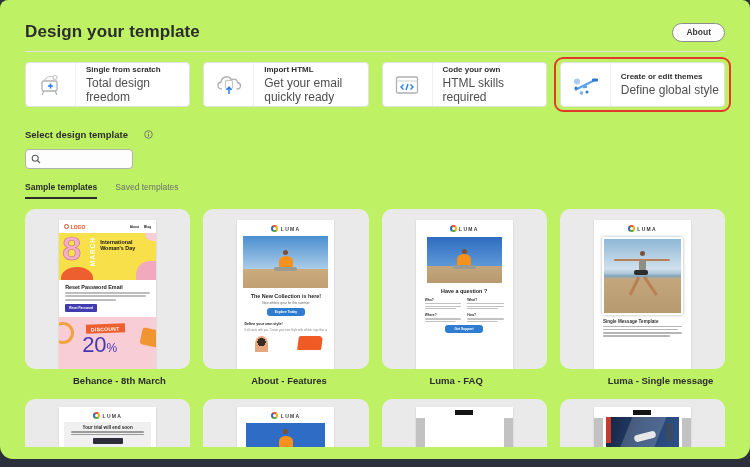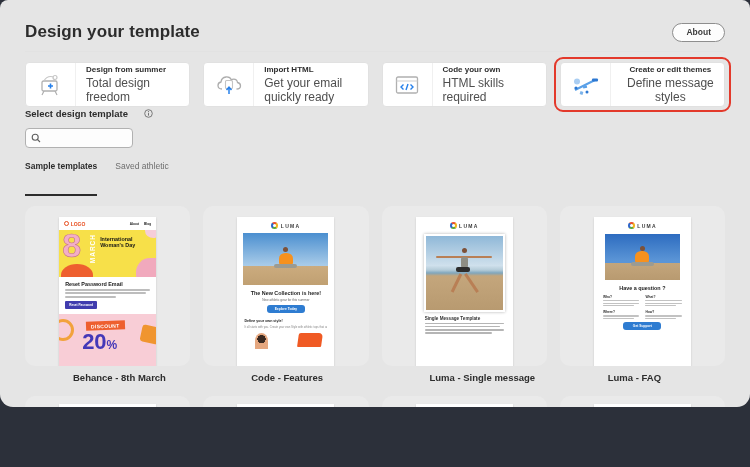--- a/index.html
+++ b/index.html
@@ -3,54 +3,54 @@
 <meta charset="utf-8">
 <style>
   * { box-sizing: border-box; margin: 0; padding: 0; }
   html,body { width:750px; height:467px; }
   body {
     background:#2c303a;
     font-family:"Liberation Sans","DejaVu Sans",sans-serif;
     position:relative; overflow:hidden;
   }
   .panel {
-    position:absolute; left:0; right:0; top:0; height:407px;
-    background:#e5e5e5; border-radius:8px 8px 13px 13px; overflow:hidden;
+    position:absolute; left:0; right:0; top:0; height:459px;
+    background:#bef264; border-radius:8px 8px 13px 13px; overflow:hidden;
   }
   
   .header { padding:22px 25px 0; display:flex; justify-content:space-between; align-items:flex-start; }
   .page-title { font-size:17px; font-weight:700; color:#2c2c2c; letter-spacing:.1px; }
   .cancel-btn {
     font-family:inherit; font-size:8.5px; font-weight:700; color:#3c3c3c;
     background:#fdfdfd; border:1.5px solid #8e8e8e; border-radius:11px;
     padding:3px 13px 4px; cursor:pointer; margin-top:1px;
   }
   .divider { margin:9px 25px 0; height:1px; background:#e2e2e2; }
   
   .options-row { margin:10px 25px 0; display:grid; grid-template-columns:repeat(4,1fr); gap:13px; }
-  .opt-wrap { position:relative;text-align:center; }
+  .opt-wrap { position:relative; }
   .ring { position:absolute; inset:-5px -6px; border:2.5px solid #e3392b; border-radius:9px; pointer-events:none; z-index:3; }
   .opt-card {
     background:#fff; border:1px solid #e1e1e1; border-radius:4px; height:45px;
     display:flex; align-items:stretch; cursor:pointer; position:relative; z-index:1;
   }
   .opt-icon { width:50px; display:flex; align-items:center; justify-content:center; border-right:1px solid #f0f0f0; }
   .opt-text { flex:1; display:flex; flex-direction:column; justify-content:center; padding-left:10px; padding-right:4px; }
   .opt-label { font-size:8px; font-weight:700; color:#2e2e2e; }
   .opt-sub { font-size:12px; color:#4f4f4f; margin-top:2.5px; }
   
-  .select-row { margin:1px 25px 0; display:flex; align-items:center; gap:16px; }
+  .select-row { margin:22px 25px 0; display:flex; align-items:center; gap:16px; }
   .select-heading { font-size:9.5px; font-weight:700; color:#2c2c2c; }
   .search-box {
     margin:9px 25px 0; width:108px; height:20px; background:#fdfdfd;
     border:1px solid #b1b1b1; border-radius:4px; display:flex; align-items:center; padding:0 5px; gap:3px;
   }
   .search-box input { border:none; outline:none; background:transparent; flex:1; font-size:8px; min-width:0; font-family:inherit; }
   .tabs { margin:13px 25px 0; display:flex; gap:18px; }
-  .tab { font-size:8.5px; color:#6e6e6e; padding-bottom:23px; cursor:pointer; }
+  .tab { font-size:8.5px; color:#6e6e6e; padding-bottom:5px; cursor:pointer; }
   .tab.active { color:#2c2c2c; font-weight:700; border-bottom:2px solid #2c2c2c; }
   
   .grid { margin:10px 25px 0; display:grid; grid-template-columns:repeat(4,1fr); gap:13px; }
   .tpl-card {
     background:#eaeaea; border-radius:10px; height:160px; overflow:hidden;
     display:flex; justify-content:center; cursor:pointer;
   }
   .tpl-label { margin-top:6px; font-size:9.5px; font-weight:700; color:#2c2c2c;padding-left:48px; }
   .preview { width:97px; margin-top:11px; background:#fff; box-shadow:0 1px 2px rgba(0,0,0,.15); position:relative; }
   .tbar { height:1.8px; background:#bdbdbd; margin-top:1.7px; border-radius:1px; }
@@ -67,21 +67,21 @@
   .bh-sun { position:absolute; bottom:-9px; left:2px; width:32px; height:22px; background:#ee5f2f; border-radius:50% 50% 0 0; }
   .bh-coral { position:absolute; right:-5px; bottom:-7px; width:25px; height:26px; background:#f1a9bd; border-radius:55% 25% 50% 35%; }
   .bh-coral2 { position:absolute; right:-3px; top:-4px; width:14px; height:12px; background:#f6cdd8; border-radius:20% 60% 40% 60%; }
   .bh-reset { background:#fff; padding:4px 6px 5px; }
   .bh-reset-title { font-size:5.4px; font-weight:800; color:#161616; margin-bottom:2px; }
   .bh-btn { margin-top:3px; width:32px; background:#403cae; color:#fff; font-size:3.1px; font-weight:700; text-align:center; padding:2px 0; border-radius:1px; }
   .bh-discount { height:60px; background:#f8cdd6; position:relative; overflow:hidden; }
   .bh-swirl { position:absolute; left:-7px; top:5px; width:22px; height:22px; border:3px solid #f2a23c; border-radius:50%; }
   .bh-gift { position:absolute; right:-4px; top:12px; width:19px; height:17px; background:#f0952f; border-radius:3px; transform:rotate(12deg); }
   .bh-ribbon { display:inline-block; margin:6px 0 0 27px; background:#ee5f2f; color:#fff; font-size:5px; font-weight:800; padding:1.5px 5px; transform:rotate(-2deg); letter-spacing:.3px; }
-  .bh-20 { margin:-3px 0 0 23px; font-size:22px; font-weight:700; color:#4438b8; }
+  .bh-20 { margin:-3px 0 0 23px; font-size:22px; font-weight:400; color:#4438b8; }
   .bh-20 .pct { font-size:12px; }
   
   .luma-logo { display:flex; align-items:center; justify-content:center; gap:2.5px; padding-top:5px; }
   .luma-wheel { width:7px; height:7px; border-radius:50%; position:relative;
     background:conic-gradient(#e8502f 0 12%, #f2b21c 12% 38%, #58a83c 38% 62%, #2f66c8 62% 88%, #e8502f 88% 100%); }
   .luma-wheel::after { content:""; position:absolute; inset:2px; background:#fff; border-radius:50%; }
   .luma-name { font-size:5px; font-weight:700; letter-spacing:1.3px; color:#3a3a3a; }
   .photo { position:relative; overflow:hidden; background:linear-gradient(#4b8fd0 0%, #a8cbe8 62%, #a8cbe8 64%, #cbab7e 64%, #c0a072 100%); }
   .p-head { position:absolute; top:26%; left:50%; width:5px; height:5px; margin-left:-2.5px; background:#7d5138; border-radius:50%; }
   .p-body { position:absolute; top:38%; left:50%; width:14px; height:12px; margin-left:-7px; background:#f6911e; border-radius:45% 45% 20% 20%; }
@@ -155,21 +155,21 @@
       <div class="opt-icon">
         <svg width="26" height="22" viewBox="0 0 26 22">
           <rect x="4" y="7" width="15" height="10" rx="1.5" fill="none" stroke="#b0b0b0" stroke-width="1.3"></rect>
           <path d="M6 7 Q9 1 16 3" fill="none" stroke="#c6c6c6" stroke-width="1.2"></path>
           <circle cx="17" cy="3.5" r="2" fill="none" stroke="#c6c6c6" stroke-width="1.2"></circle>
           <path d="M6 17 L4 21 M17 17 L19 21" stroke="#b0b0b0" stroke-width="1.2"></path>
           <path d="M10 12 h5 M12.5 9.5 v5" stroke="#2680eb" stroke-width="1.6"></path>
         </svg>
       </div>
       <div class="opt-text">
-        <div class="opt-label">Design from summer</div>
+        <div class="opt-label">Single from scratch</div>
         <div class="opt-sub">Total design freedom</div>
       </div>
     </div>
 
     <div class="opt-card">
       <div class="opt-icon">
         <svg width="28" height="24" viewBox="0 0 28 24">
           <path d="M7 16 Q3 16 3 12.5 Q3 9.5 6 9 Q6.5 4.5 11 4 Q15 3.6 16.5 7 Q17 6.2 18.8 6.2 Q22 6.2 22.5 9.5 Q25.5 10 25.5 13 Q25.5 16 21.5 16" fill="none" stroke="#adadad" stroke-width="1.3"></path>
           <rect x="10.5" y="7.5" width="7" height="8" rx="1" fill="none" stroke="#c4c4c4" stroke-width="1.1"></rect>
           <path d="M14 21 V14.5 M11.5 17 L14 14.2 L16.5 17" fill="none" stroke="#2680eb" stroke-width="1.5"></path>
@@ -204,21 +204,21 @@
             <rect x="22" y="5.5" width="6" height="3" rx="1" fill="#2d78d2"></rect>
             <circle cx="7" cy="8.5" r="3" fill="#a9cdf2"></circle>
             <circle cx="6" cy="15" r="1.6" fill="#2d78d2"></circle>
             <rect x="10" y="18.5" width="3" height="3" fill="#7ab2ea" transform="rotate(18 11.5 20)"></rect>
             <circle cx="17" cy="19" r="1.5" fill="#2d78d2"></circle>
             <rect x="13" y="13" width="4" height="2.2" fill="#5aa0e8" transform="rotate(-12 15 14)"></rect>
           </svg>
         </div>
         <div class="opt-text">
           <div class="opt-label">Create or edit themes</div>
-          <div class="opt-sub">Define message styles</div>
+          <div class="opt-sub">Define global style</div>
         </div>
       </div>
     </div>
   </div>
 
   <div class="select-row">
     <span class="select-heading">Select design template</span>
     <span class="info-icon">
       <svg width="9" height="9" viewBox="0 0 9 9">
         <circle cx="4.5" cy="4.5" r="3.8" fill="none" stroke="#6e6e6e" stroke-width="0.9"></circle>
@@ -233,21 +233,21 @@
       <svg width="10" height="10" viewBox="0 0 10 10">
         <circle cx="4.2" cy="4.2" r="3" fill="none" stroke="#5f5f5f" stroke-width="1.1"></circle>
         <line x1="6.5" y1="6.5" x2="9" y2="9" stroke="#5f5f5f" stroke-width="1.1"></line>
       </svg>
     </span>
     <input type="text" style="">
   </div>
 
   <div class="tabs">
     <div class="tab active">Sample templates</div>
-    <div class="tab">Saved athletic</div>
+    <div class="tab">Saved templates</div>
   </div>
 
   <div class="grid">
 
     <div class="tpl-cell">
       <div class="tpl-card">
         <div class="preview">
           <div class="bh-header">
             <div class="bh-logo">
               <span class="bh-o"></span>
@@ -302,21 +302,64 @@
           <div class="ft-sub">New athletic gear for this summer</div>
           <div class="btn-blue">Explore Today</div>
           <div class="ft-define">Define your own style!</div>
           <div class="ft-text">It all starts with you. Create your own Style with athletic tops that are of the moment</div>
           <div class="ft-bottom">
             <div class="ft-face"></div>
             <div class="ft-top"></div>
           </div>
         </div>
       </div>
-      <div class="tpl-label">Code - Features</div>
+      <div class="tpl-label">About - Features</div>
+    </div>
+
+    <div class="tpl-cell">
+      <div class="tpl-card">
+        <div class="preview">
+          <div class="luma-logo">
+            <span class="luma-wheel"></span>
+            <span class="luma-name">LUMA</span>
+          </div>
+          <div class="photo fq-photo">
+            <div class="p-head"></div>
+            <div class="p-body"></div>
+            <div class="p-legs"></div>
+          </div>
+          <div class="fq-heading">Have a question ?</div>
+          <div class="fq-grid">
+            <div>
+              <div class="fq-label">Who?</div>
+              <div class="tbar"></div>
+              <div class="tbar"></div>
+              <div class="tbar w85"></div>
+            </div>
+            <div>
+              <div class="fq-label">What?</div>
+              <div class="tbar"></div>
+              <div class="tbar"></div>
+              <div class="tbar w85"></div>
+            </div>
+            <div>
+              <div class="fq-label">Where?</div>
+              <div class="tbar"></div>
+              <div class="tbar w85"></div>
+            </div>
+            <div>
+              <div class="fq-label">How?</div>
+              <div class="tbar"></div>
+              <div class="tbar w85"></div>
+            </div>
+          </div>
+          <div class="btn-blue">Get Support</div>
+        </div>
+      </div>
+      <div class="tpl-label">Luma - FAQ</div>
     </div>
 
     <div class="tpl-cell">
       <div class="tpl-card">
         <div class="preview">
           <div class="luma-logo">
             <span class="luma-wheel"></span>
             <span class="luma-name">LUMA</span>
           </div>
           <div class="sm-frame">
@@ -332,63 +375,20 @@
           <div class="sm-heading">Single Message Template</div>
           <div class="sm-bars">
             <div class="tbar"></div>
             <div class="tbar w95"></div>
             <div class="tbar"></div>
             <div class="tbar w85"></div>
           </div>
         </div>
       </div>
       <div class="tpl-label">Luma - Single message</div>
-    </div>
-
-    <div class="tpl-cell">
-      <div class="tpl-card">
-        <div class="preview">
-          <div class="luma-logo">
-            <span class="luma-wheel"></span>
-            <span class="luma-name">LUMA</span>
-          </div>
-          <div class="photo fq-photo">
-            <div class="p-head"></div>
-            <div class="p-body"></div>
-            <div class="p-legs"></div>
-          </div>
-          <div class="fq-heading">Have a question ?</div>
-          <div class="fq-grid">
-            <div>
-              <div class="fq-label">Who?</div>
-              <div class="tbar"></div>
-              <div class="tbar"></div>
-              <div class="tbar w85"></div>
-            </div>
-            <div>
-              <div class="fq-label">What?</div>
-              <div class="tbar"></div>
-              <div class="tbar"></div>
-              <div class="tbar w85"></div>
-            </div>
-            <div>
-              <div class="fq-label">Where?</div>
-              <div class="tbar"></div>
-              <div class="tbar w85"></div>
-            </div>
-            <div>
-              <div class="fq-label">How?</div>
-              <div class="tbar"></div>
-              <div class="tbar w85"></div>
-            </div>
-          </div>
-          <div class="btn-blue">Get Support</div>
-        </div>
-      </div>
-      <div class="tpl-label">Luma - FAQ</div>
     </div>
   </div>
 
   <div class="row2">
 
     <div class="tpl-card2">
       <div class="preview2">
         <div class="luma-logo">
           <span class="luma-wheel"></span>
           <span class="luma-name">LUMA</span>

